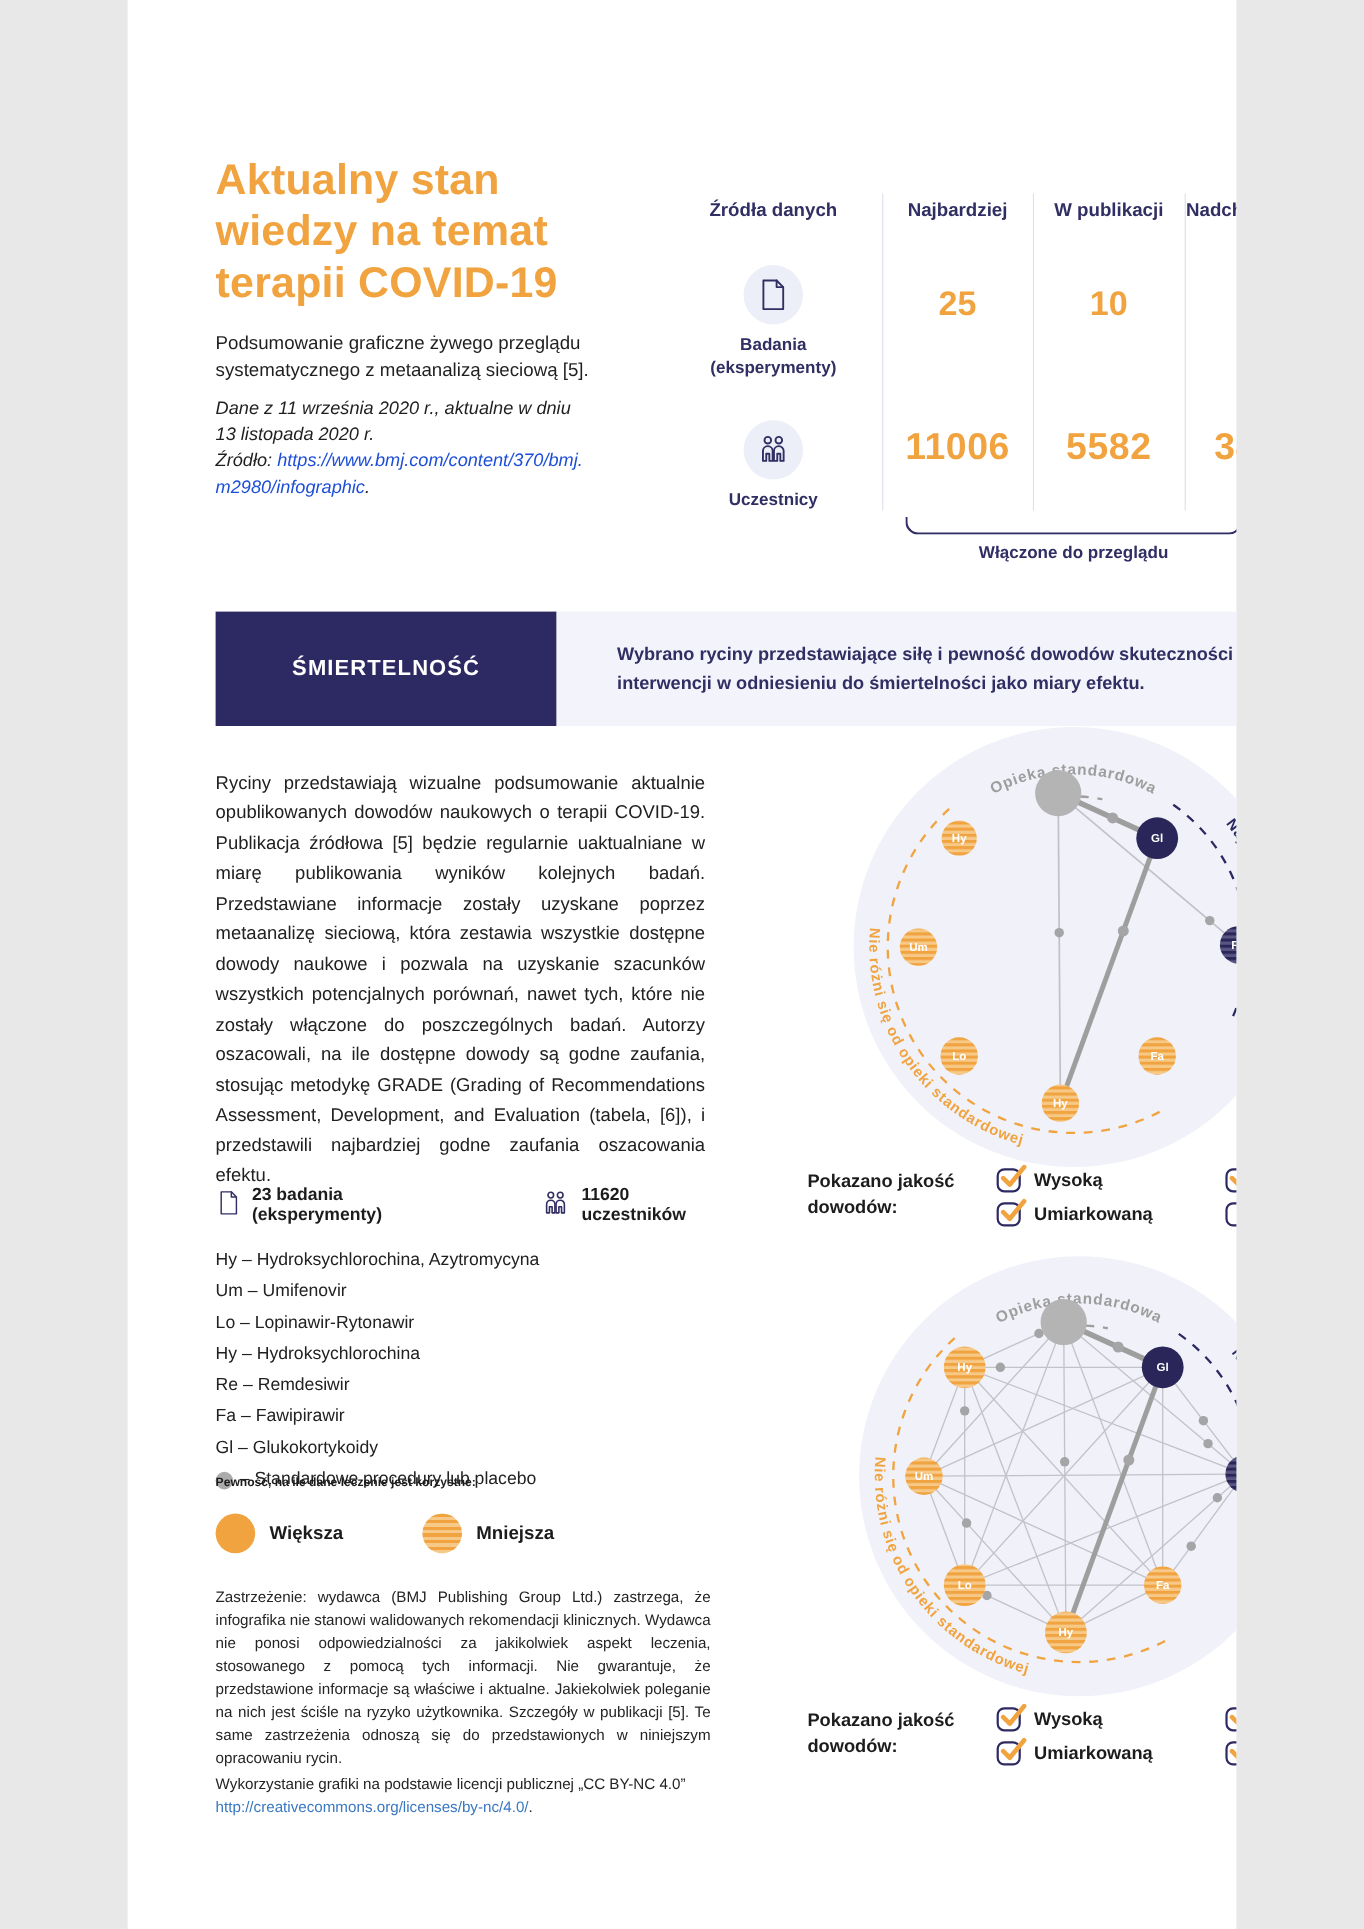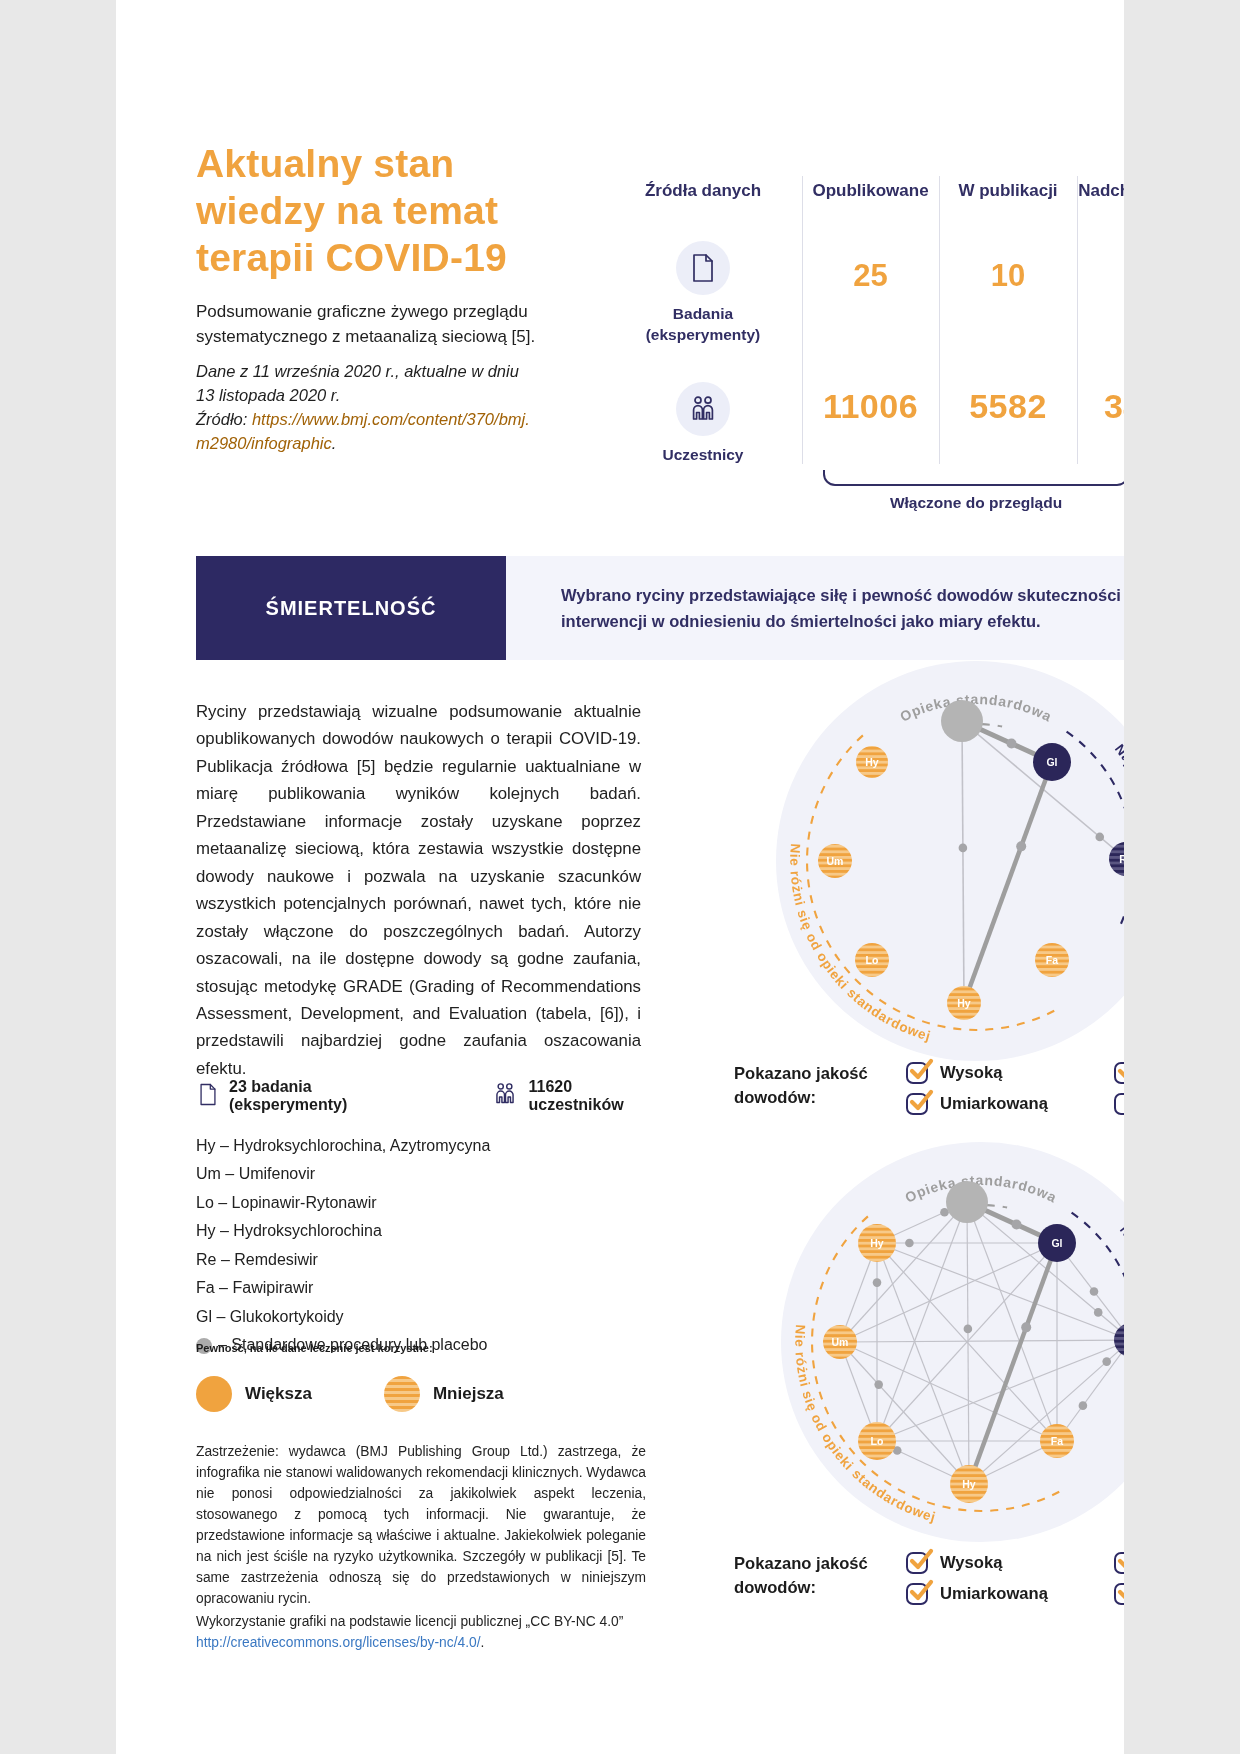--- a/index.html
+++ b/index.html
@@ -7,21 +7,21 @@
   body { background:#e8e8e8; font-family:"Liberation Sans", sans-serif; }
   #page { position:relative; width:1008px; height:1754px; background:#ffffff; margin:0 auto; overflow:hidden; }
 
   
   .title { position:absolute; left:80px; top:140px; width:460px;
            font-size:39px; line-height:1.21; font-weight:800; color:#F0A33F; letter-spacing:.2px; }
   .subtitle { position:absolute; left:80px; top:300px; width:460px;
               font-size:17px; line-height:1.45; color:#1f1f1f; }
   .datenote { position:absolute; left:80px; top:360px; width:460px;
               font-size:16.5px; line-height:1.45; font-style:italic; color:#1f1f1f; }
-  .datenote a { color:#a16207; text-decoration:none;margin-top:27px; }
+  .datenote a { color:#1d4ed8; text-decoration:none;margin-top:27px; }
 
   
   .stats { position:absolute; left:488px; top:132px; width:585px; height:350px;margin-top:44px; }
   .stats-grid { display:grid; grid-template-columns:198px 137px 138px 112px;
                 grid-template-rows:30px 140px 120px; }
   .sh { display:flex; align-items:center; justify-content:center;
         font-size:17px; font-weight:700; color:#312E63; }
   .sval { display:flex; align-items:center; justify-content:center;
           color:#F0A33F; font-weight:800; }
   .sval.r1 { font-size:31px; }
@@ -109,21 +109,21 @@
   <div class="datenote">
     <span style="display:block">Dane z 11 września 2020 r., aktualne w dniu</span>
     <span style="display:block">13 listopada 2020 r.</span>
     <span style="display:block"><span>Źródło: </span><a href="#">https://www.bmj.com/content/370/bmj.</a></span>
     <span style="display:block"><a href="#">m2980/infographic</a><span>.</span></span>
   </div>
 
   <div class="stats">
     <div class="stats-grid">
       <div class="sh">Źródła danych</div>
-      <div class="sh">Opublikowane</div>
+      <div class="sh">Najbardziej</div>
       <div class="sh">W publikacji</div>
       <div class="sh">Nadchodzące</div>
 
       <div class="ssrc">
         <div class="icon-badge">
           <svg width="26" height="30" viewBox="0 0 26 30">
               <path class="doc-icon-stroke" d="M4 2 h12 l6 6 v20 h-18 z"></path>
               <path class="doc-icon-stroke" d="M16 2 v6 h6"></path>
             </svg>
         </div>

